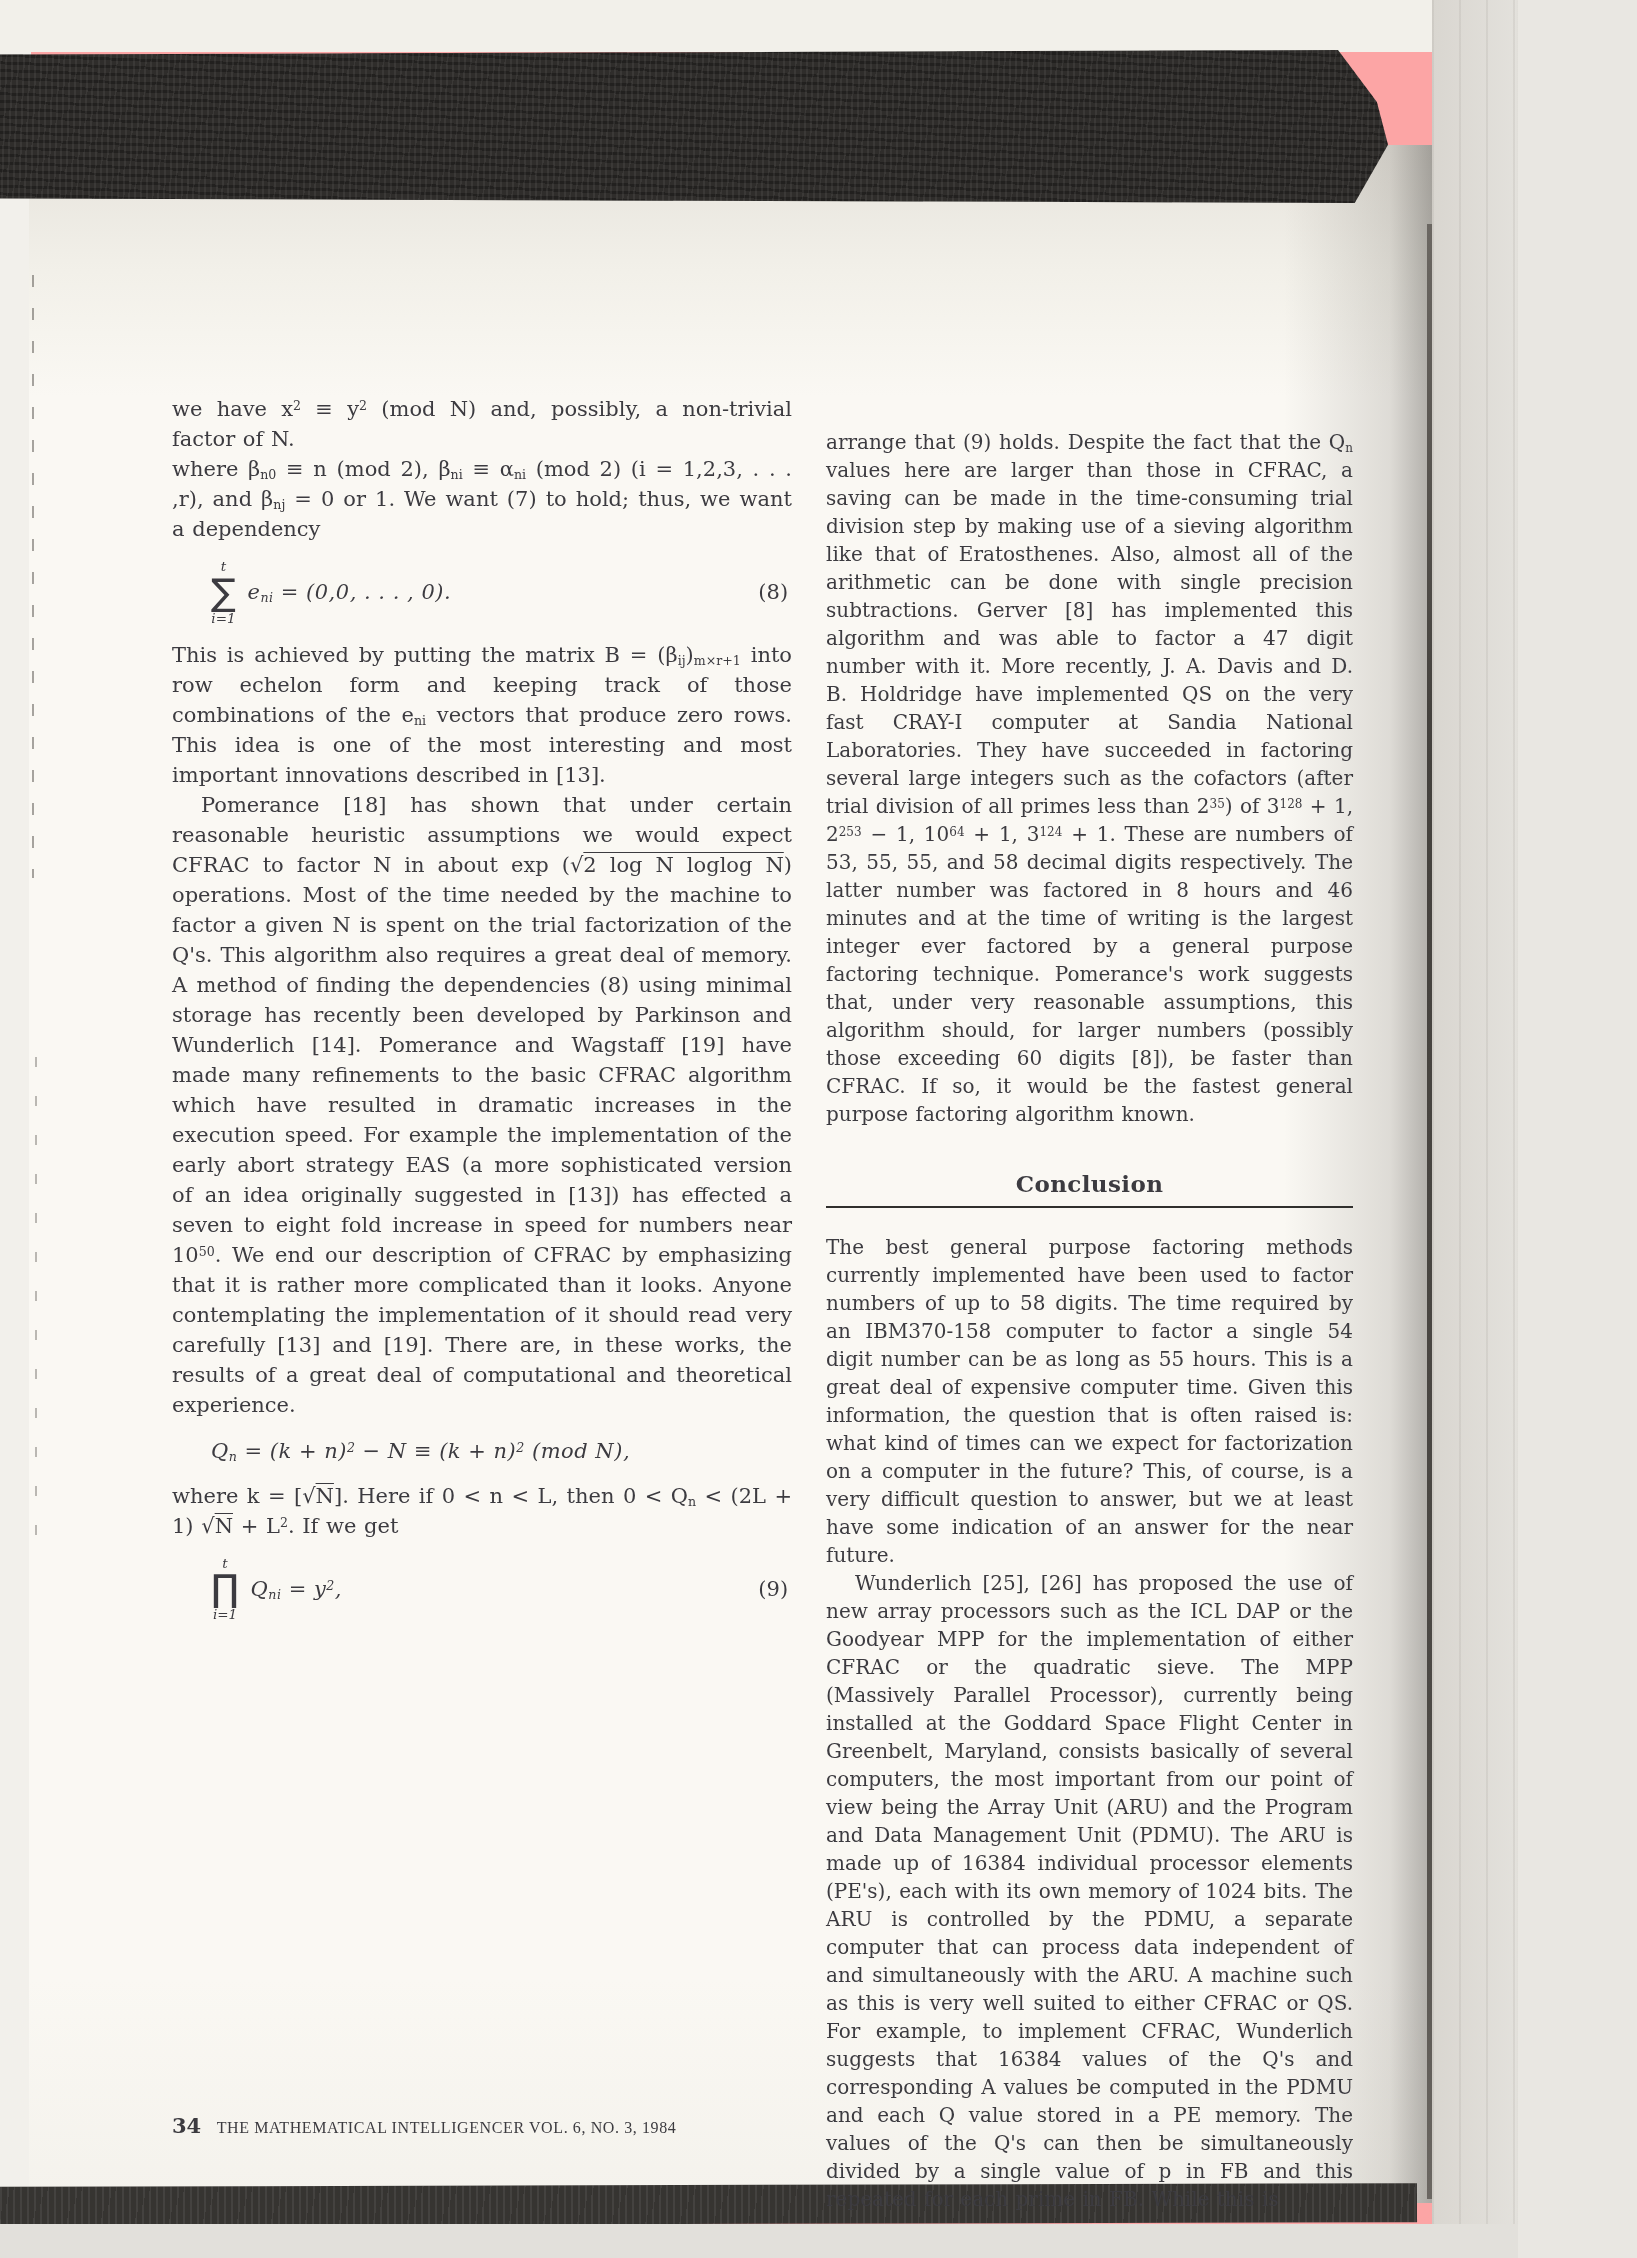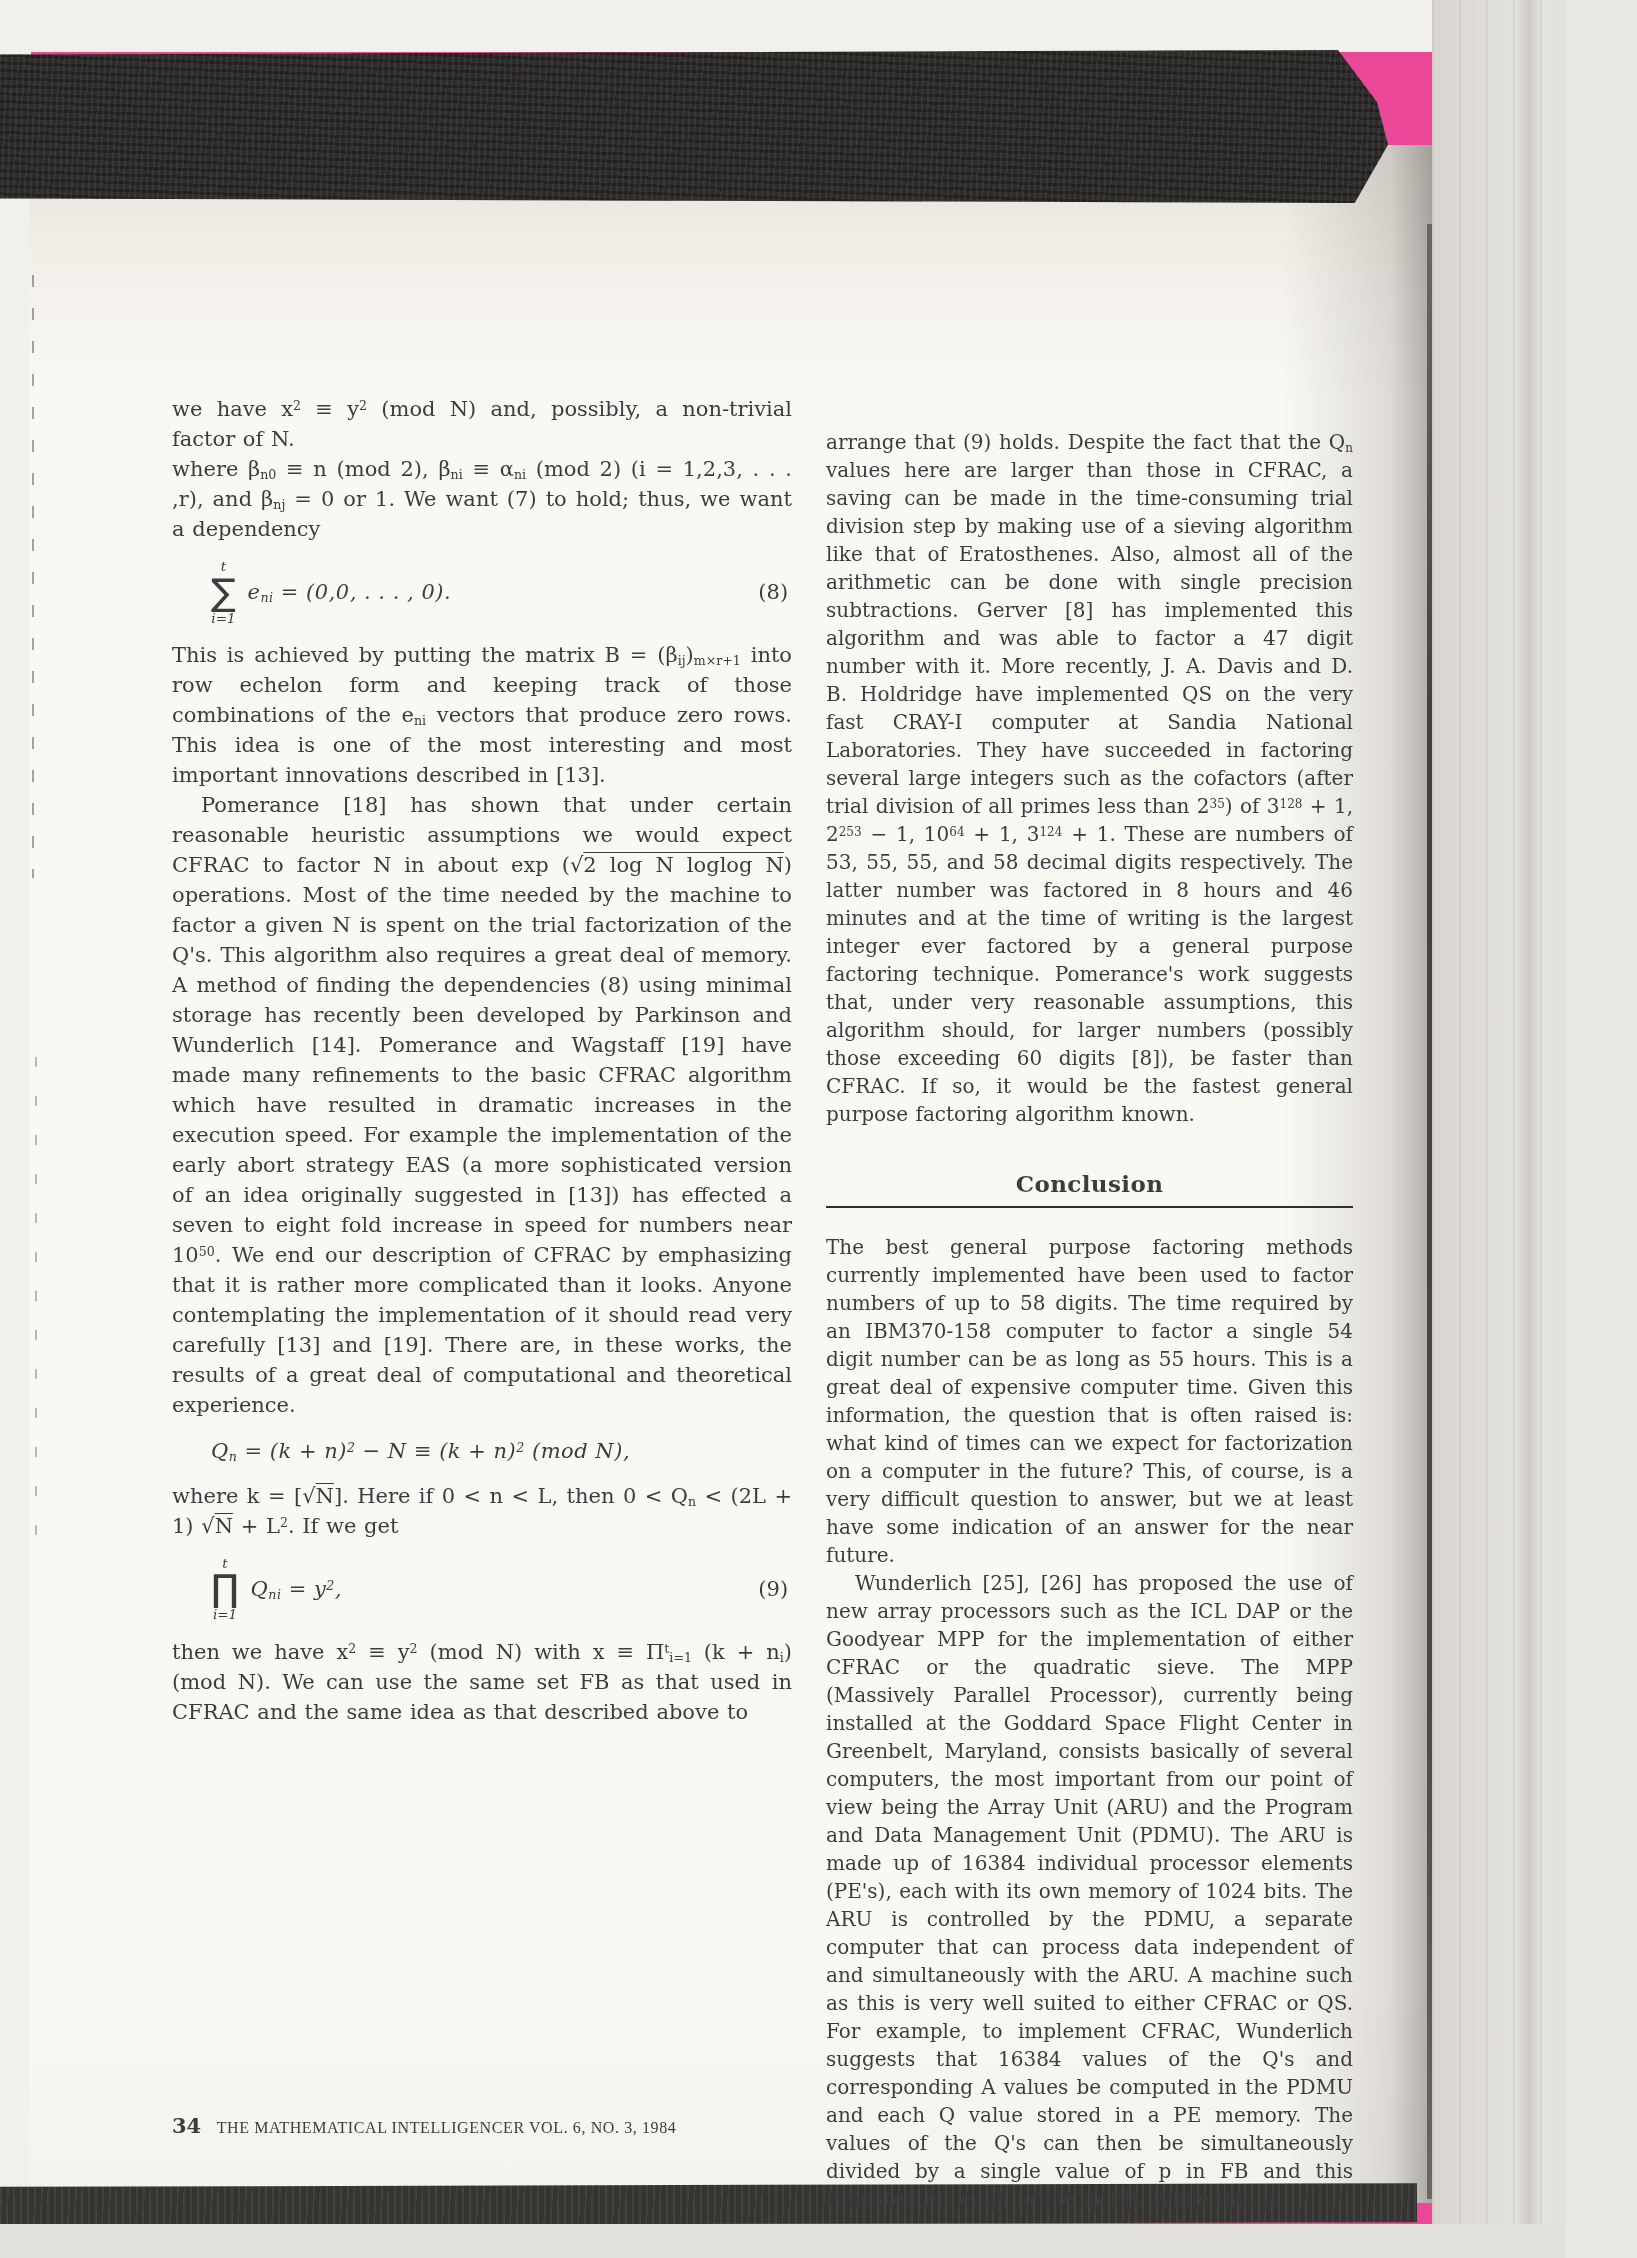--- a/index.html
+++ b/index.html
@@ -1,18 +1,18 @@
 <!DOCTYPE html>
 <html><head>
 <meta charset="utf-8">
 <style>
   html,body{margin:0;padding:0;}
   body{background:#e9e7e2;font-family:"DejaVu Serif","DejaVu Sans",serif;}
   .canvas{position:relative;width:1518px;height:2258px;overflow:hidden;
-          background:#ec4899;padding-left:48px;}
+          background:#fca5a5;}
   
   .top-margin{position:absolute;left:0;top:0;width:1435px;height:52px;background:#f2f0ea;}
   .left-margin{position:absolute;left:0;top:52px;width:31px;height:2206px;background:#f2f0eb;}
   
   .band-top{position:absolute;left:0;top:50px;width:1388px;height:153px;
             background:#2f2d2b;
             background-image:repeating-linear-gradient(92deg,rgba(255,255,255,.06) 0 1.9px,transparent 1.9px 5.8px),
                              repeating-linear-gradient(2deg,rgba(0,0,0,.28) 0 2.9px,transparent 2.9px 7.7px);
             clip-path:polygon(0 3%,96.4% 0,99.2% 34%,100% 62%,97.6% 100%,0 97%);}
   
@@ -108,21 +108,20 @@
     <div class="eq">
       <span class="opwrap">
         <span>t</span>
         <span class="opsym">∏</span>
         <span>i=1</span>
       </span>
       <span class="eqbody">Q<sub>ni</sub> = y<sup>2</sup>,</span>
       <span class="eqnum">(9)</span>
     </div>
 
-    <p class="para">then we have x<sup>2</sup> ≡ y<sup>2</sup> (mod N) with x ≡ Π<sup>t</sup><sub>i=1</sub> (k + n<sub>i</sub>) (mod N). We can use the same set FB as that used in CFRAC and the same idea as that described above to</p>
   </div>
 
   <div class="col col-right">
     <p class="para">arrange that (9) holds. Despite the fact that the Q<sub>n</sub> values here are larger than those in CFRAC, a saving can be made in the time-consuming trial division step by making use of a sieving algorithm like that of Eratosthenes. Also, almost all of the arithmetic can be done with single precision subtractions. Gerver [8] has implemented this algorithm and was able to factor a 47 digit number with it. More recently, J. A. Davis and D. B. Holdridge have implemented QS on the very fast CRAY-I computer at Sandia National Laboratories. They have succeeded in factoring several large integers such as the cofactors (after trial division of all primes less than 2<sup>35</sup>) of 3<sup>128</sup> + 1, 2<sup>253</sup> − 1, 10<sup>64</sup> + 1, 3<sup>124</sup> + 1. These are numbers of 53, 55, 55, and 58 decimal digits respectively. The latter number was factored in 8 hours and 46 minutes and at the time of writing is the largest integer ever factored by a general purpose factoring technique. Pomerance's work suggests that, under very reasonable assumptions, this algorithm should, for larger numbers (possibly those exceeding 60 digits [8]), be faster than CFRAC. If so, it would be the fastest general purpose factoring algorithm known.</p>
     <h2 class="concl">Conclusion</h2>
     <div class="rule"></div>
     <p class="para">The best general purpose factoring methods currently implemented have been used to factor numbers of up to 58 digits. The time required by an IBM370-158 computer to factor a single 54 digit number can be as long as 55 hours. This is a great deal of expensive computer time. Given this information, the question that is often raised is: what kind of times can we expect for factorization on a computer in the future? This, of course, is a very difficult question to answer, but we at least have some indication of an answer for the near future.</p>
     <p class="para indent">Wunderlich [25], [26] has proposed the use of new array processors such as the ICL DAP or the Goodyear MPP for the implementation of either CFRAC or the quadratic sieve. The MPP (Massively Parallel Processor), currently being installed at the Goddard Space Flight Center in Greenbelt, Maryland, consists basically of several computers, the most important from our point of view being the Array Unit (ARU) and the Program and Data Management Unit (PDMU). The ARU is made up of 16384 individual processor elements (PE's), each with its own memory of 1024 bits. The ARU is controlled by the PDMU, a separate computer that can process data independent of and simultaneously with the ARU. A machine such as this is very well suited to either CFRAC or QS. For example, to implement CFRAC, Wunderlich suggests that 16384 values of the Q's and corresponding A values be computed in the PDMU and each Q value stored in a PE memory. The values of the Q's can then be simultaneously divided by a single value of p in FB and this repeated for each prime in FB. While this is</p>
   </div>
 

